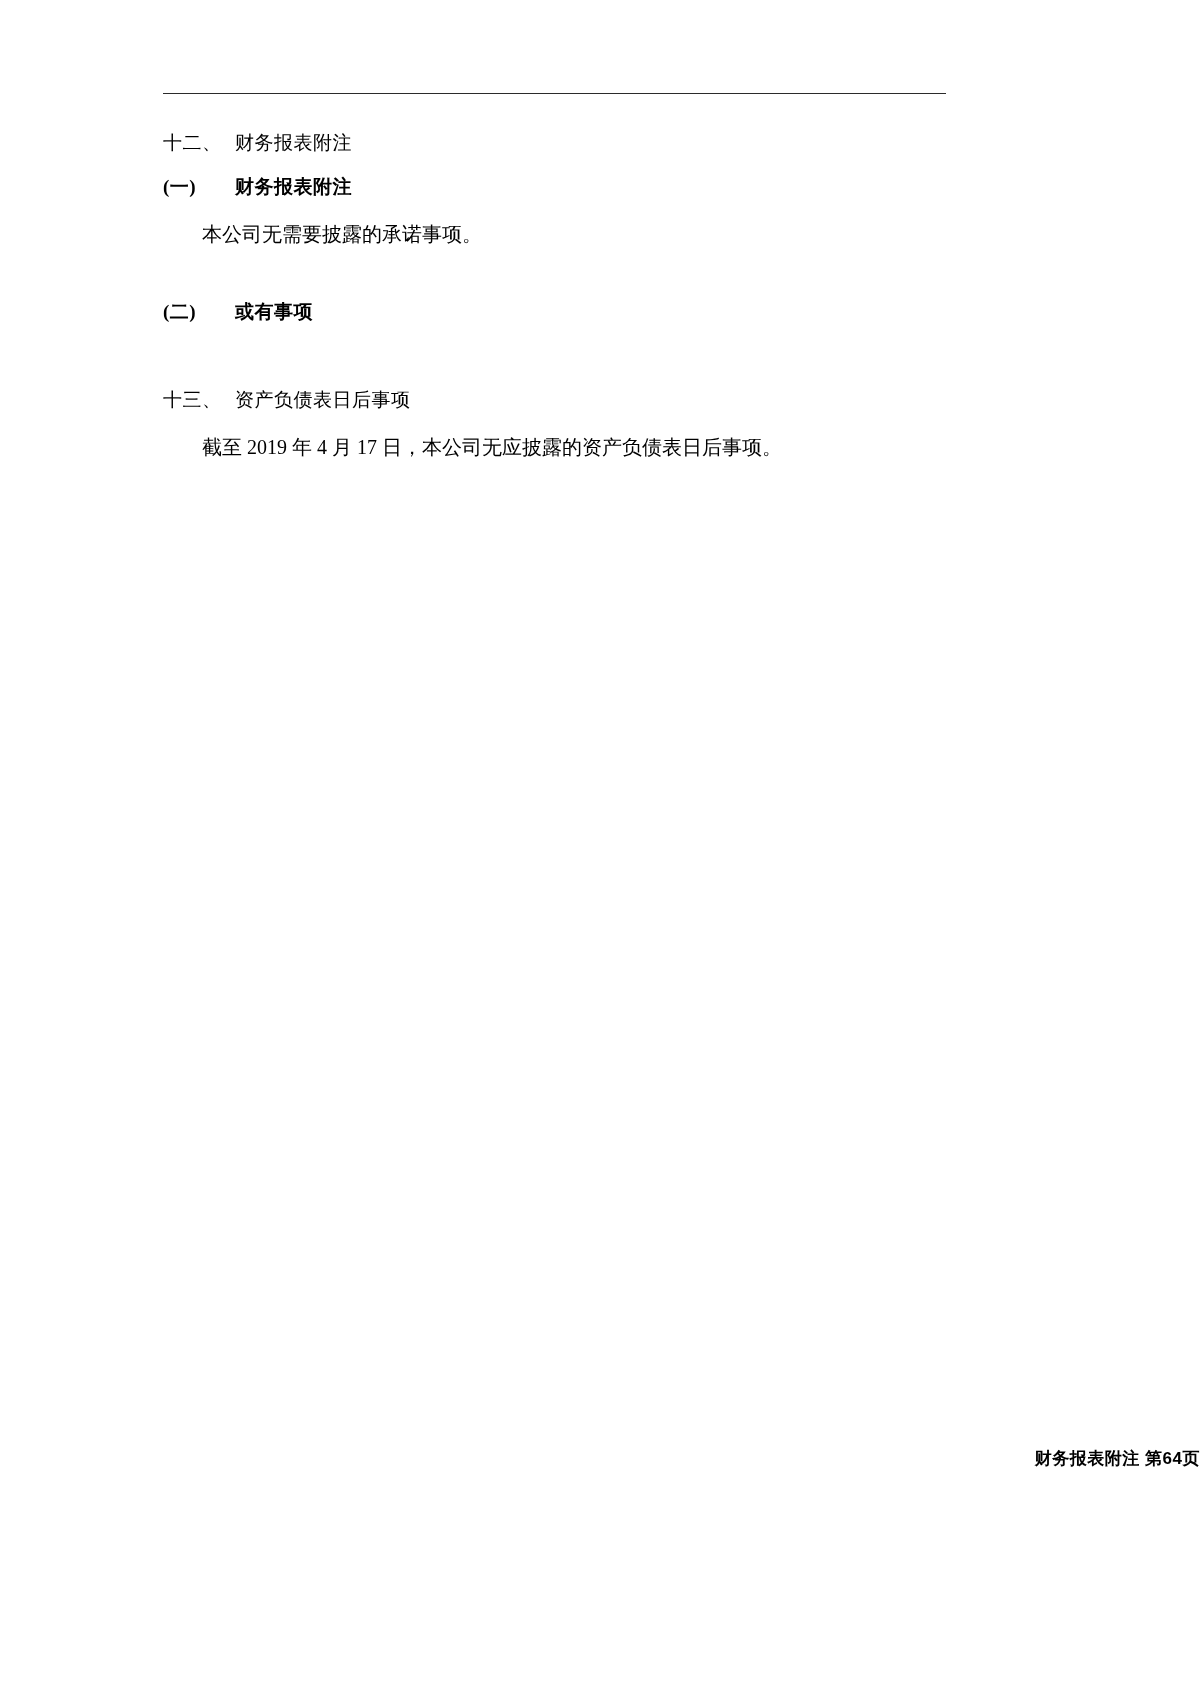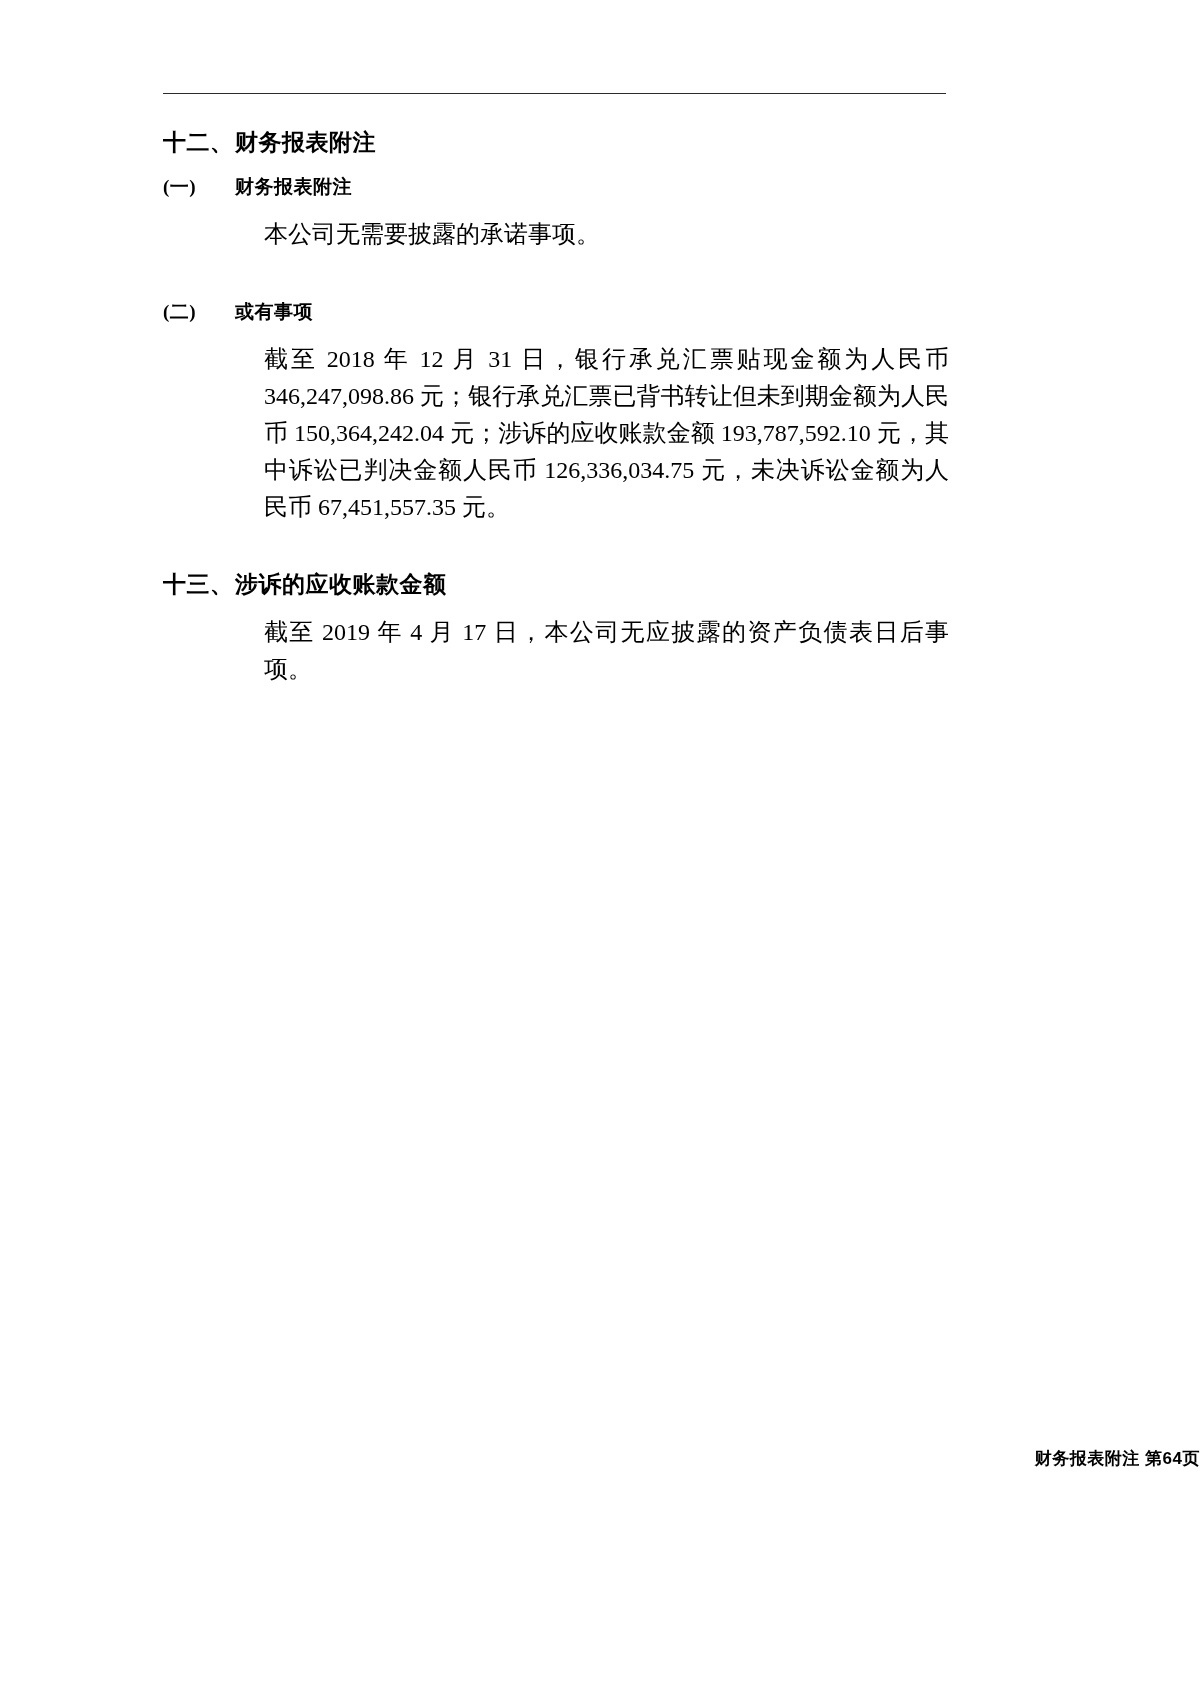--- a/index.html
+++ b/index.html
@@ -28,22 +28,22 @@
   .content {
     position: absolute;
     left: 163px;
     top: 128px;
     width: 786px;
   }
   
   .section {
     display: flex;
     align-items: flex-start;
-    font-weight: bold;
-    font-size: 23px;
+    font-weight: normal;
+    font-size: 19px;
     line-height: 30px;
     letter-spacing: 0.5px;
   }
   .section .num {
     width: 72px;
     flex: 0 0 72px;
   }
   .section .title {
     flex: 1;
   }
@@ -58,22 +58,22 @@
   }
   .subsection .num {
     width: 72px;
     flex: 0 0 72px;
   }
   .subsection .title {
     flex: 1;
   }
   
   .para {
-    margin-left: 101px;
-    font-size: 24px;
+    margin-left: 39px;
+    font-size: 20px;
     line-height: 37px;
     text-align: justify;
     text-justify: inter-ideograph;
   }
   .gap-sm { height: 14px; }
   .gap-lg { height: 44px; }
 
   .footer {
     position: absolute;
     left: 0;
@@ -116,27 +116,26 @@
 
     <div class="gap-lg"></div>
 
     <div class="subsection">
       <span class="num">(二)</span>
       <span class="title">或有事项</span>
     </div>
 
     <div class="gap-sm"></div>
 
-    <div class="para">截至 2018 年 12 月 31 日，银行承兑汇票贴现金额为人民币 346,247,098.86 元；银行承兑汇票已背书转让但未到期金额为人民币 150,364,242.04 元；涉诉的应收账款金额 193,787,592.10 元，其中诉讼已判决金额人民币 126,336,034.75 元，未决诉讼金额为人民币 67,451,557.35 元。</div>
 
     <div class="gap-lg"></div>
 
     <div class="section">
       <span class="num">十三、</span>
-      <span class="title">涉诉的应收账款金额</span>
+      <span class="title">资产负债表日后事项</span>
     </div>
 
     <div class="gap-sm"></div>
 
     <div class="para">截至 2019 年 4 月 17 日，本公司无应披露的资产负债表日后事项。</div>
 
   </div>
 
   <div class="footer">
     <span>财务报表附注</span>

